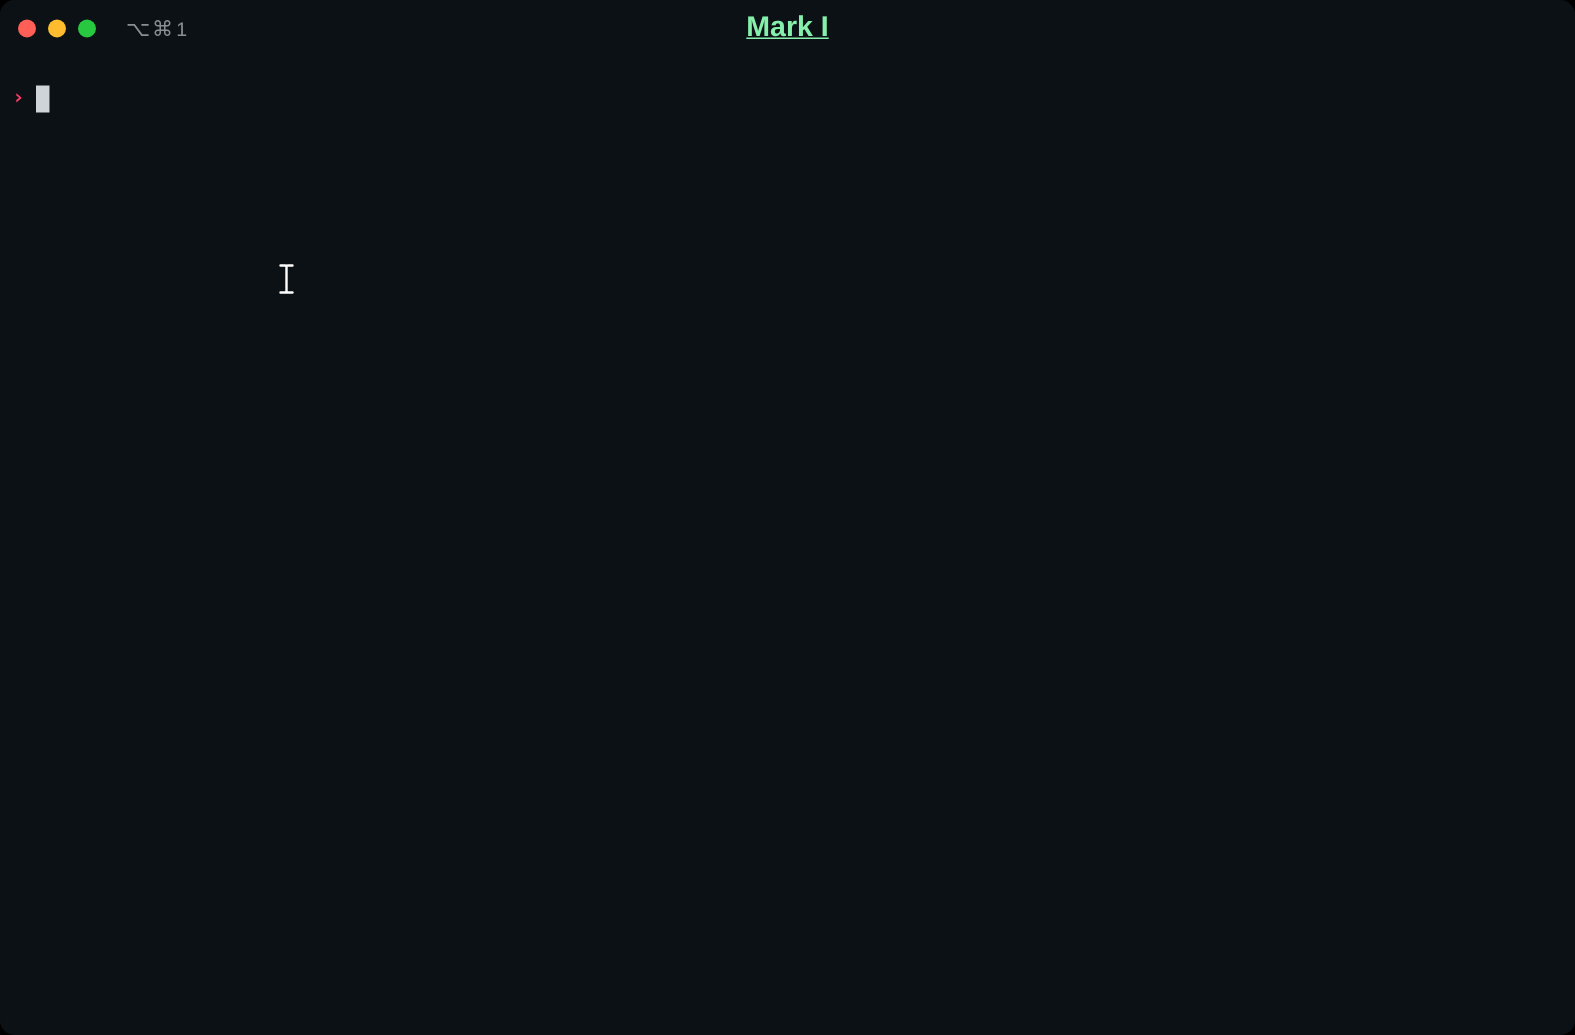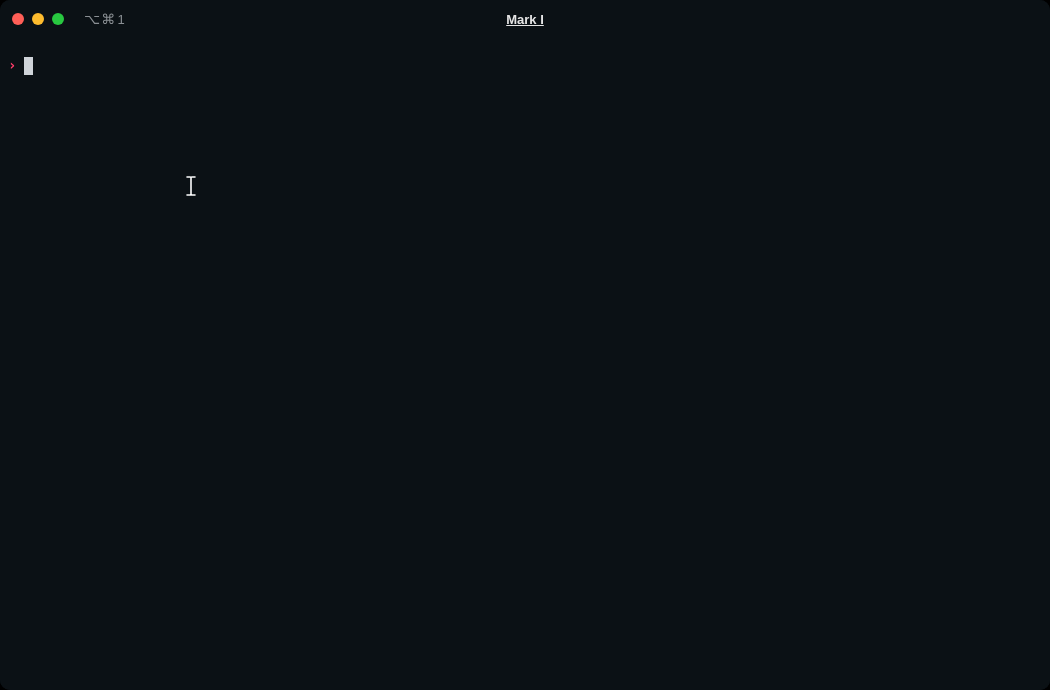--- a/index.html
+++ b/index.html
@@ -62,22 +62,22 @@
       font-size: 14px;
     }
     .tab-label .num {
       font-size: 13px;
       margin-left: 1px;
     }
     .title {
       position: absolute;
       left: 50%;
       transform: translateX(-50%);
-      color: #e5e5e5;
-      font-size: 13px;
+      color: #86efac;
+      font-size: 19px;
       font-weight: 600;
       text-decoration: underline;
     }
     .terminal-area {
       position: absolute;
       top: 38px;
       left: 0;
       right: 0;
       bottom: 0;
       padding: 18px 8px 8px 8px;

